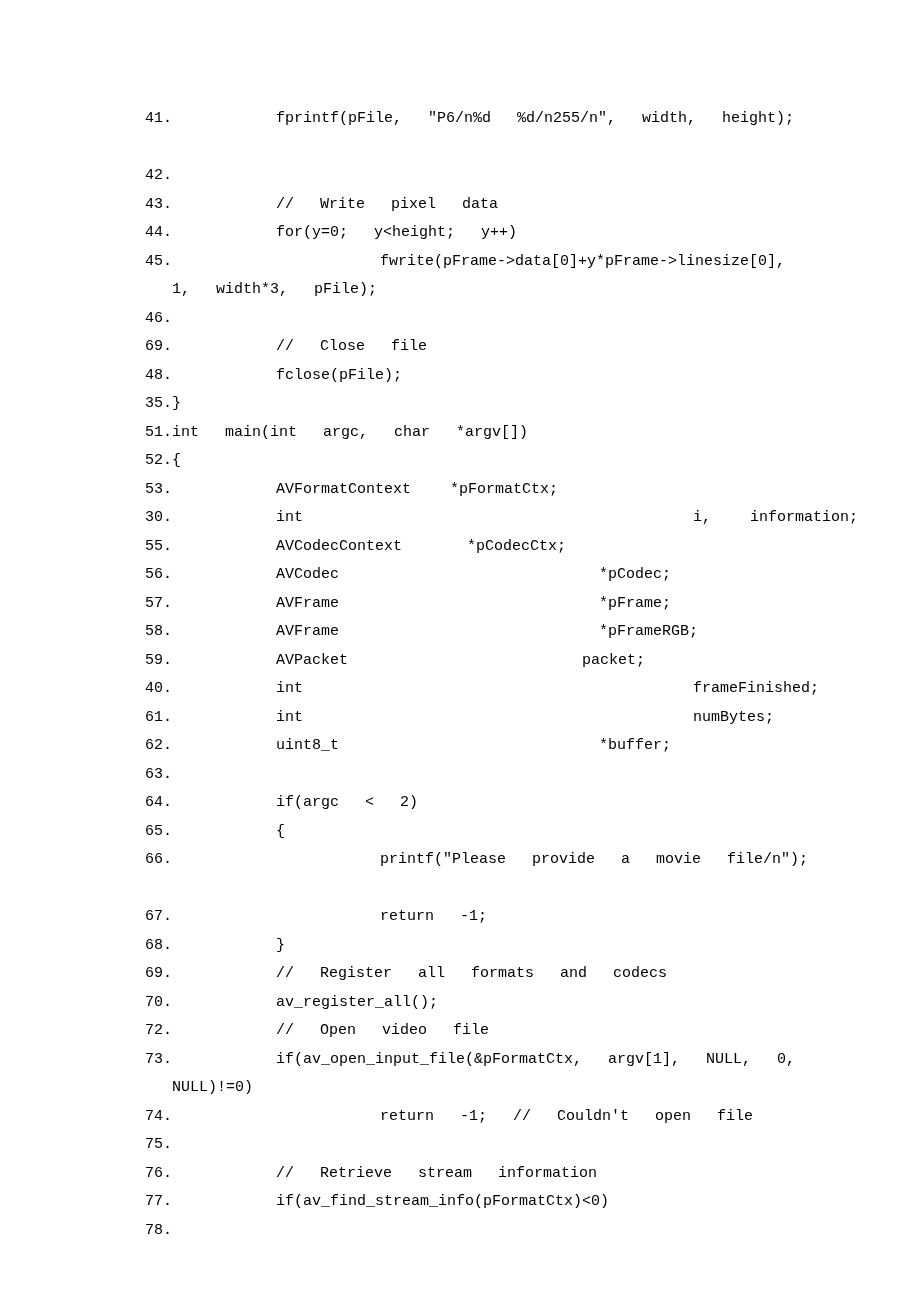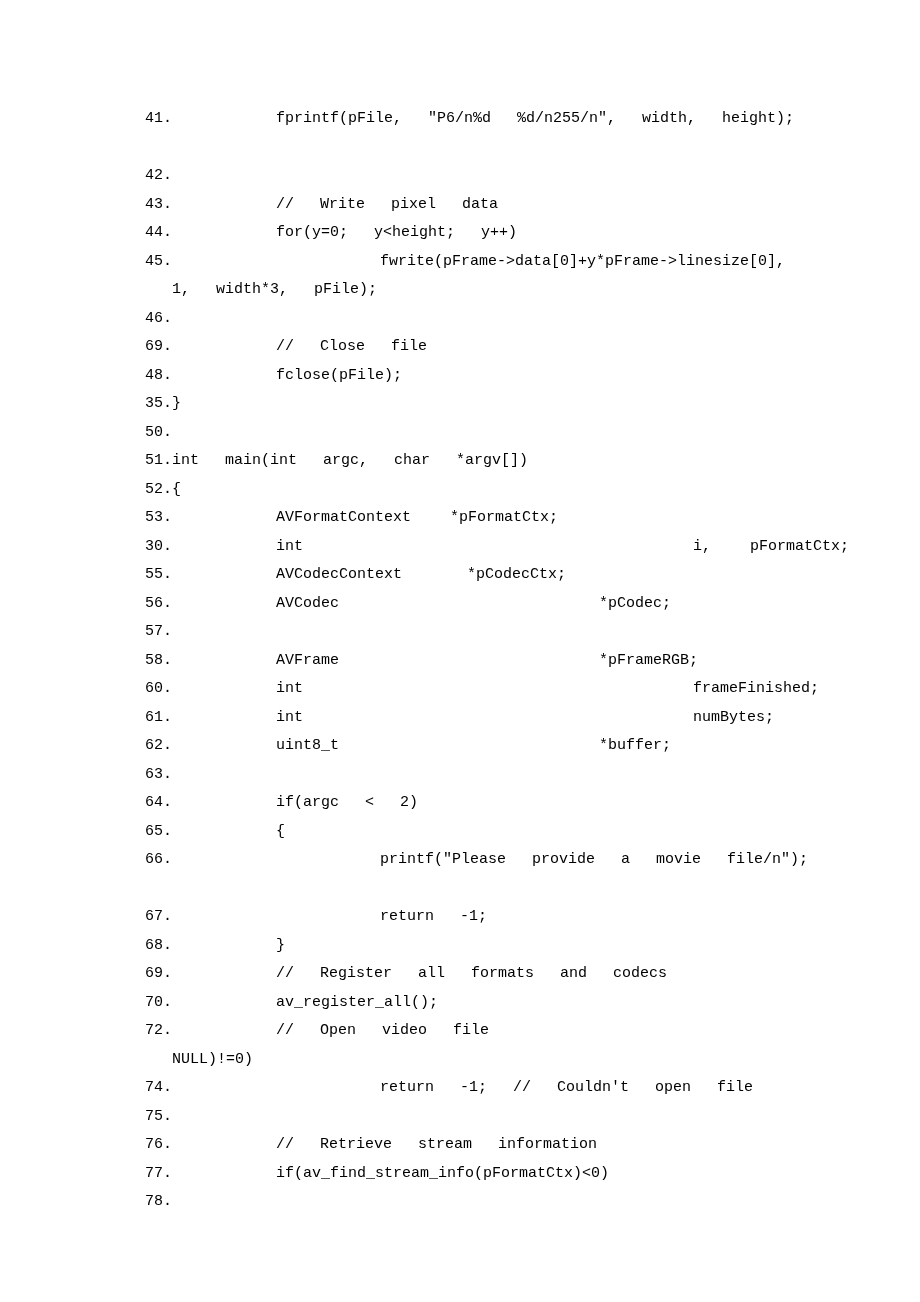--- a/index.html
+++ b/index.html
@@ -88,56 +88,57 @@
       </div>
       <div class="code-line">
         <span class="ln">48.</span>
         <span class="content">        fclose(pFile);  </span>
       </div>
       <div class="code-line">
         <span class="ln">35.</span>
         <span class="content">}  </span>
       </div>
       <div class="code-line">
-        <span class="ln">50.</span>
-        <span class="content">  </span>
-      </div>
-      <div class="code-line">
         <span class="ln">51.</span>
         <span class="content">int  main(int  argc,  char  *argv[])  </span>
       </div>
       <div class="code-line">
         <span class="ln">52.</span>
         <span class="content">{  </span>
       </div>
       <div class="code-line">
         <span class="ln">53.</span>
         <span class="content">        AVFormatContext   *pFormatCtx;  </span>
       </div>
       <div class="code-line">
         <span class="ln">30.</span>
-        <span class="content">        int                              i,   pFormatCtx;  </span>
+        <span class="content">        int                              i,   information;  </span>
       </div>
       <div class="code-line">
         <span class="ln">55.</span>
         <span class="content">        AVCodecContext     *pCodecCtx;  </span>
       </div>
       <div class="code-line">
         <span class="ln">56.</span>
         <span class="content">        AVCodec                    *pCodec;  </span>
       </div>
       <div class="code-line">
         <span class="ln">57.</span>
+        <span class="content">        AVFrame                    *pFrame;   </span>
       </div>
       <div class="code-line">
         <span class="ln">58.</span>
         <span class="content">        AVFrame                    *pFrameRGB;  </span>
       </div>
       <div class="code-line">
-        <span class="ln">60.</span>
+        <span class="ln">59.</span>
+        <span class="content">        AVPacket                  packet;  </span>
+      </div>
+      <div class="code-line">
+        <span class="ln">40.</span>
         <span class="content">        int                              frameFinished;  </span>
       </div>
       <div class="code-line">
         <span class="ln">61.</span>
         <span class="content">        int                              numBytes;  </span>
       </div>
       <div class="code-line">
         <span class="ln">62.</span>
         <span class="content">        uint8_t                    *buffer;  </span>
       </div>
@@ -173,20 +174,24 @@
         <span class="ln">69.</span>
         <span class="content">        //  Register  all  formats  and  codecs  </span>
       </div>
       <div class="code-line">
         <span class="ln">70.</span>
         <span class="content">        av_register_all();  </span>
       </div>
       <div class="code-line">
         <span class="ln">72.</span>
         <span class="content">        //  Open  video  file  </span>
+      </div>
+      <div class="code-line">
+        <span class="ln">73.</span>
+        <span class="content">        if(av_open_input_file(&amp;pFormatCtx,  argv[1],  NULL,  0,  </span>
       </div>
       <div class="wrap-line">
         <span class="ln"></span>
         <span class="content">NULL)!=0)  </span>
       </div>
       <div class="code-line">
         <span class="ln">74.</span>
         <span class="content">                return  -1;  //  Couldn't  open  file  </span>
       </div>
       <div class="code-line">

